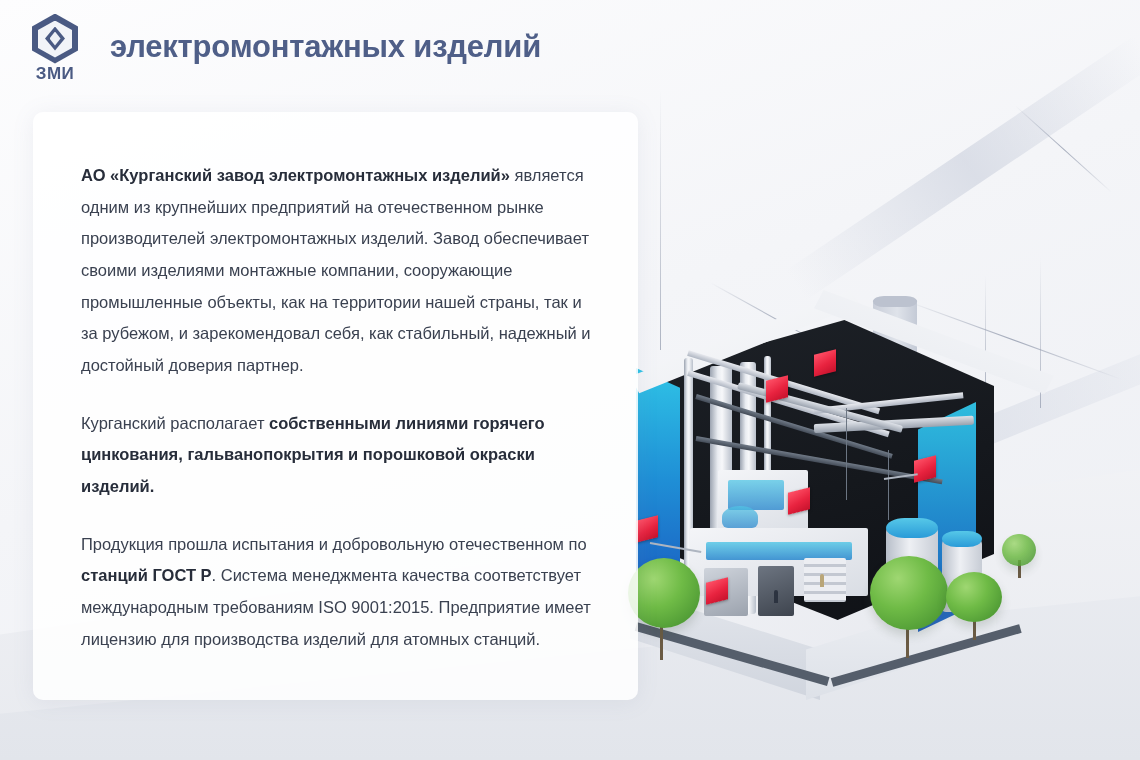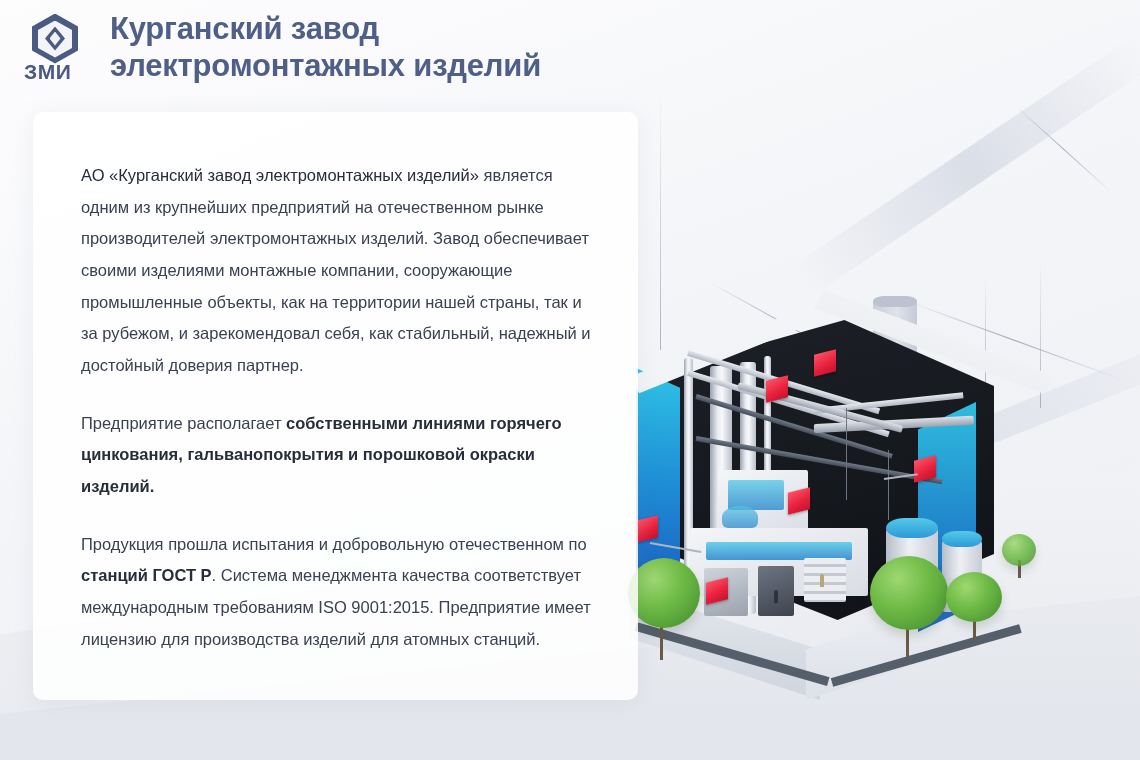--- a/index.html
+++ b/index.html
@@ -241,21 +241,22 @@
   }
   .logo-diamond-in {
     position: absolute; left: 25.5px; top: 18px;
     width: 11px; height: 14px;
     background: #eef1f6;
     clip-path: polygon(50% 0%, 100% 50%, 50% 100%, 0% 50%);
   }
   .logo-text {
     position: absolute; left: 0; bottom: 0;
     width: 62px;
-    font-size: 21px;
+    text-align: center;
+    font-size: 17px;
     font-weight: bold;
     letter-spacing: 0.5px;
     color: #4a5a83;
     line-height: 1;
   }
   .header-title {
     margin-left: 24px;
     font-size: 31px;
     font-weight: bold;
     line-height: 1.18;
@@ -275,21 +276,21 @@
     padding: 48px 44px 40px 48px;
   }
   .para {
     font-size: 16.5px;
     line-height: 1.92;
     color: #3a4150;
     margin-bottom: 26px;
   }
   .para:last-child { margin-bottom: 0; }
   .para b { font-weight: bold; color: #272d3a; }
-  .para .lead { font-weight: normal; color: #272d3a; }
+  .para .lead { font-weight: bold; color: #272d3a; }
 </style>
 </head>
 <body>
 
 <div id="slide">
 
   <div class="scene">
     <div class="diag-band"></div>
     <div class="diag-band2"></div>
 
@@ -381,33 +382,32 @@
 
   <div class="header">
     <div class="logo-wrap">
       <div class="logo-hex"></div>
       <div class="logo-hex-in"></div>
       <div class="logo-diamond"></div>
       <div class="logo-diamond-in"></div>
       <div class="logo-text">ЗМИ</div>
     </div>
     <div class="header-title">
-      <span class="ln">Курганский завод</span>
       <span class="ln">электромонтажных изделий</span>
     </div>
   </div>
 
   <div class="card">
 
     <p class="para">
       <span class="lead">АО «Курганский завод электромонтажных изделий»</span><span> является одним из крупнейших предприятий на отечественном рынке производителей электромонтажных изделий. Завод обеспечивает своими изделиями монтажные компании, сооружающие промышленные объекты, как на территории нашей страны, так и за рубежом, и зарекомендовал себя, как стабильный, надежный и достойный доверия партнер.</span>
     </p>
 
     <p class="para">
-      <span>Предприятие располагает </span><b>собственными линиями горячего цинкования, гальванопокрытия и порошковой окраски изделий.</b><span></span>
+      <span>Курганский располагает </span><b>собственными линиями горячего цинкования, гальванопокрытия и порошковой окраски изделий.</b><span></span>
     </p>
 
     <p class="para">
       <span>Продукция прошла испытания и добровольную отечественном по </span><b>станций ГОСТ Р</b><span>. Система менеджмента качества соответствует международным требованиям ISO 9001:2015. Предприятие имеет лицензию для производства изделий для атомных станций.</span>
     </p>
 
   </div>
 
 </div>
 

